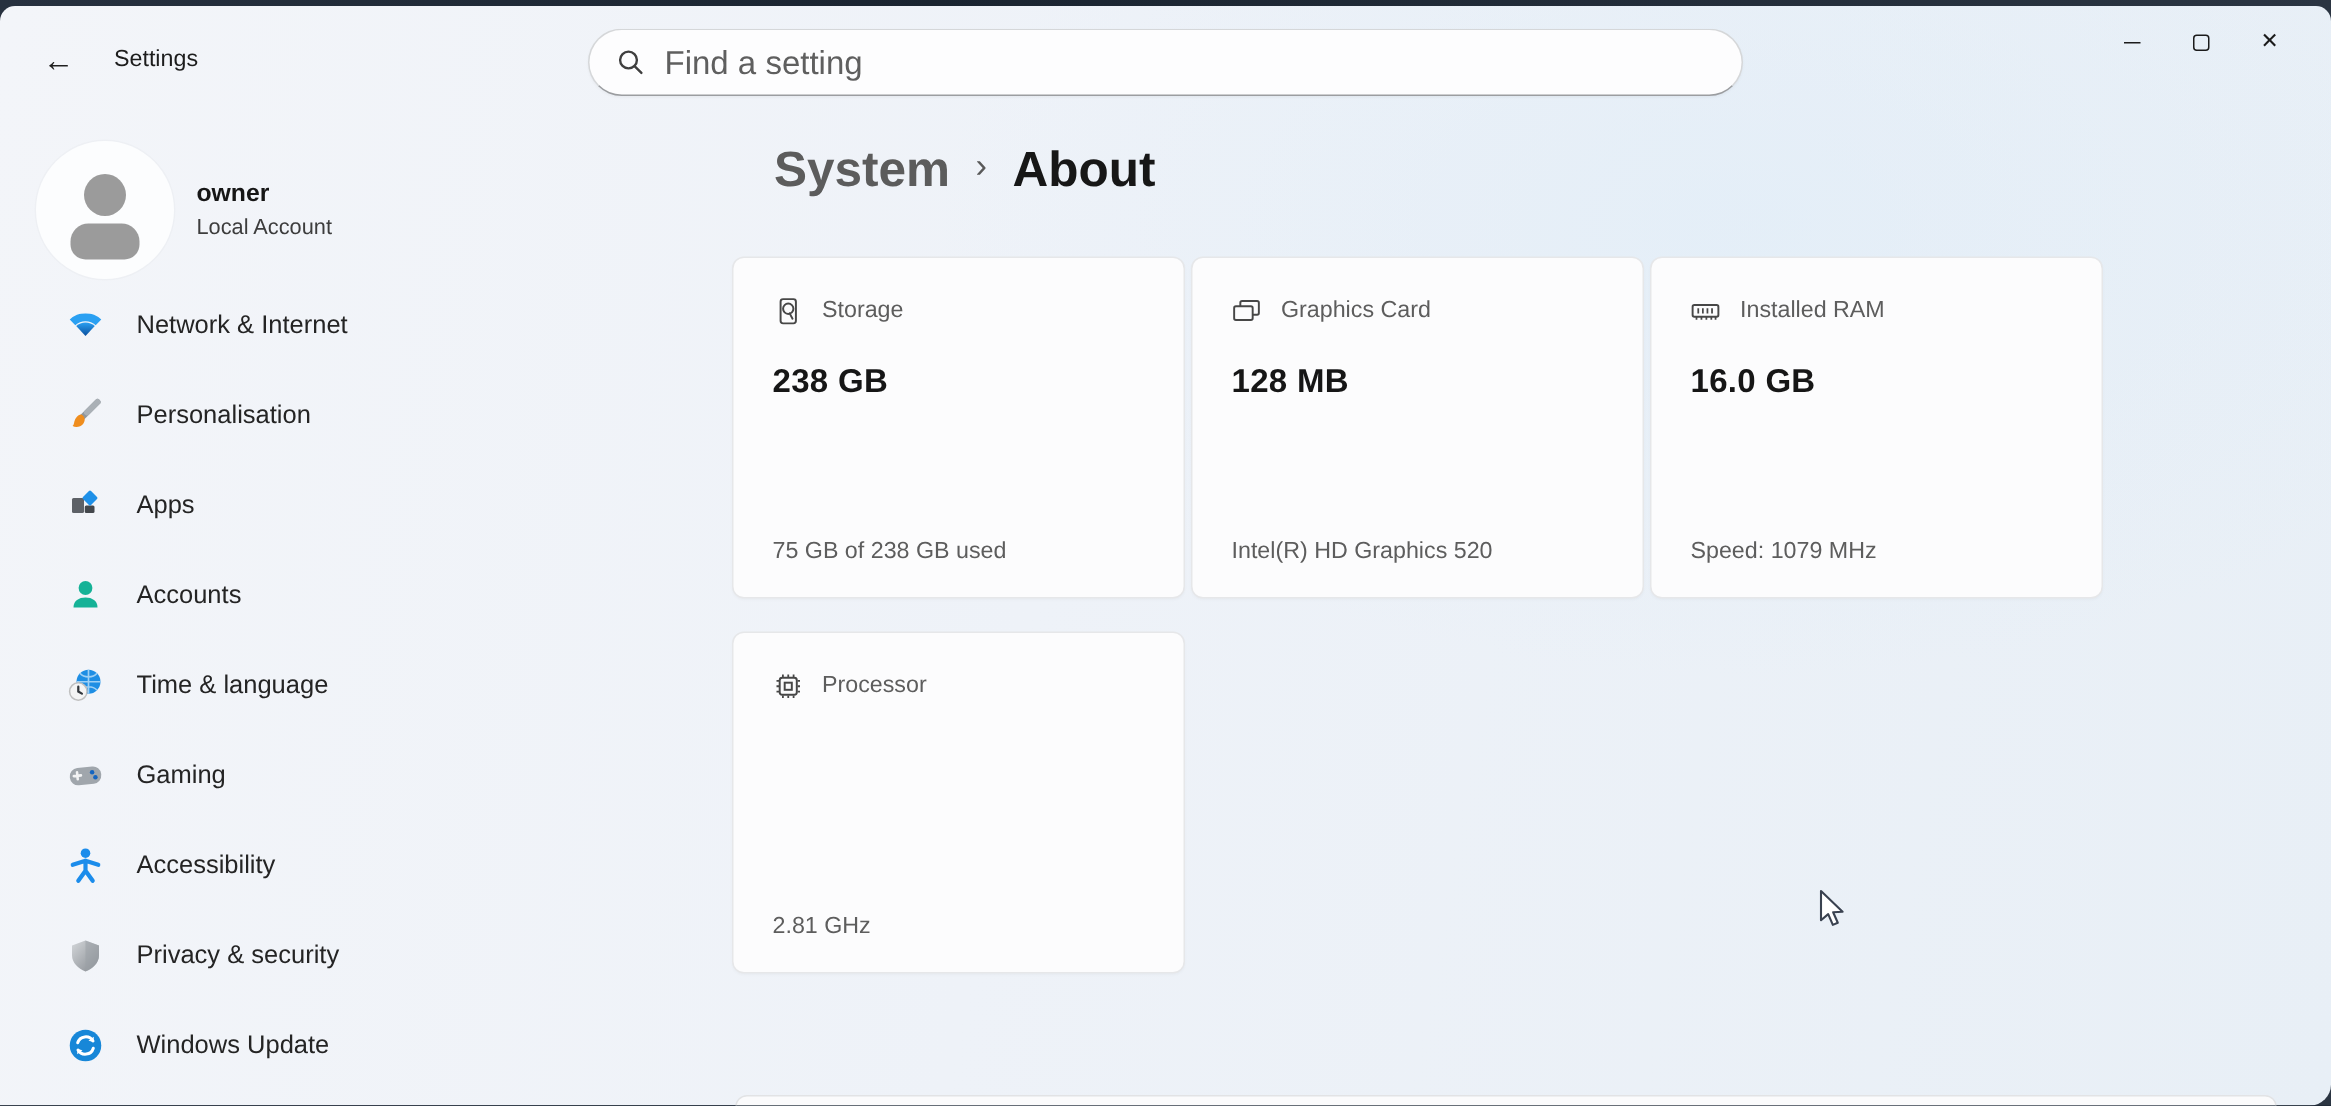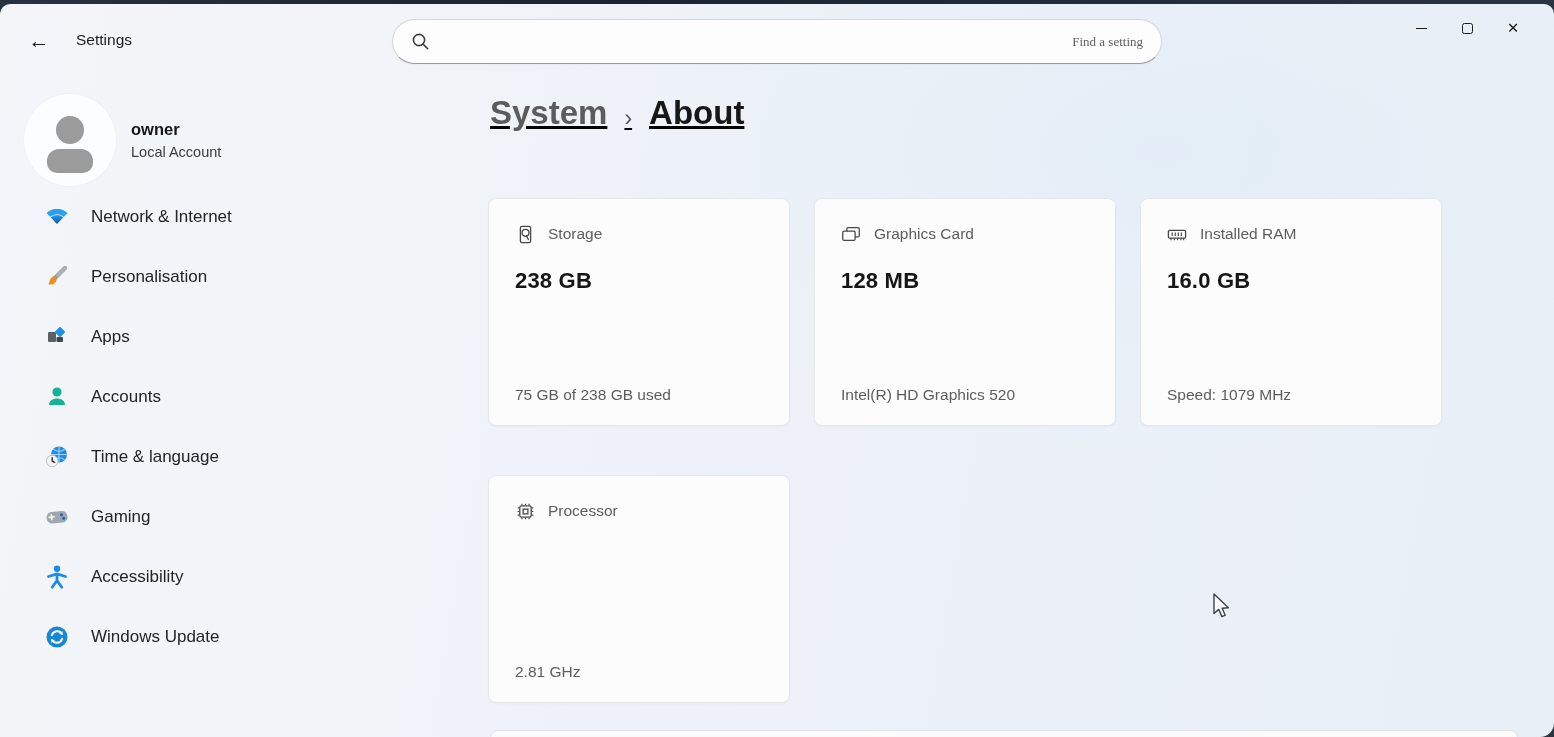--- a/index.html
+++ b/index.html
@@ -25,21 +25,21 @@
   .app-title { position:absolute; left:76px; top:27px; font-size:15.5px; color:#1d1d1d; }
   .search-pill {
     position:absolute; left:392px; top:15px; width:770px; height:45px;
     background:#fdfdfe; border:1px solid #d5d7d9; border-bottom:1px solid #9b9da0;
     border-radius:23px; display:flex; align-items:center; padding:0 18px;
     box-shadow:0 1px 2px rgba(0,0,0,.04);
   }
   .search-pill svg { flex:0 0 auto; margin-right:13px; }
   .search-pill input {
     flex:1; border:none; outline:none; background:transparent;
-    font-family:Liberation Serif, serif; font-size:13px; color:#2a2a2a;text-align:right;
+    font-family:Liberation Sans, sans-serif; font-size:22px; color:#2a2a2a;
   }
   .search-pill input::placeholder { color:#5f5f5f; opacity:1; }
   .win-controls { position:absolute; right:18px; top:8px; display:flex; }
   .win-btn { width:46px; height:32px; display:flex; align-items:center; justify-content:center; }
   .glyph-min { width:11px; height:0; border-top:1.4px solid #1b1b1b; display:block; }
   .glyph-max { width:11px; height:11px; border:1.2px solid #1b1b1b; border-radius:2.5px; display:block; }
   .glyph-close { font-size:14.5px; color:#1b1b1b; line-height:1; }
 
   
   .account { position:absolute; left:24px; top:90px; display:flex; align-items:center; }
@@ -52,27 +52,27 @@
   .account-type { margin-top:5px; font-size:14.5px; color:#3d3d3d; }
 
   .nav { position:absolute; left:0; top:205px; width:360px; height:532px; overflow:hidden; }
   .nav-item { display:flex; align-items:center; height:48px; margin:0 12px 12px 12px; padding-left:32px;
     border-radius:6px;text-align:right; }
   .nav-item:first-child { margin-top:-16px; }
   .nav-icon { width:26px; height:26px; flex:0 0 auto; margin-right:21px; display:flex; align-items:center; justify-content:center; }
   .nav-label { font-size:17px; color:#242424; white-space:nowrap; }
 
   
-  .breadcrumb { position:absolute; left:490px; top:90px; display:flex; align-items:flex-end;text-decoration:underline; }
+  .breadcrumb { position:absolute; left:516px; top:90px; display:flex; align-items:flex-start; }
   .crumb-parent { font-size:33px; font-weight:600; color:#5c5c5c; }
   .crumb-sep { font-size:23px; color:#595959; margin:0 17px; padding-top:3px; }
   .crumb-current { font-size:33px; font-weight:700; color:#171717; }
 
   .cards { position:absolute; left:488px; top:167px; width:954px; }
-  .cards-row { display:flex; gap:24px;margin-top:27px; }
+  .cards-row { display:flex; gap:4px; }
   .card {
     position:relative; width:302px; height:228px;
     background:#fcfcfd; border:1px solid #e6e7e9; border-radius:8px;
     padding:25px 26px; box-shadow:0 1px 2px rgba(0,0,0,.03);
   }
   .card.second-row { margin-top:22px; }
   .card-label-row { display:flex; align-items:center; gap:13px; color:#5d5d5d; font-size:15.5px; }
   .card-icon { width:20px; height:20px; display:flex; align-items:center; justify-content:center; }
   .card-value { margin-top:20px; font-size:22px; font-weight:700; color:#161616; line-height:1.55; max-width:232px; letter-spacing:.2px; }
   .card-detail { position:absolute; left:26px; bottom:21px; font-size:15.5px; color:#5d5d5d; white-space:nowrap; }
@@ -201,20 +201,35 @@
       <div class="nav-item">
         <span class="nav-icon">
           <svg width="26" height="26" viewBox="0 0 26 26">
             <circle cx="13" cy="4.8" r="3.2" fill="#1b8ceb"></circle>
             <path d="M4.5 12.5 L13 9.8 L21.5 12.5 M13 9.8 V16.5 M13 16.5 L8.2 23.2 M13 16.5 L17.8 23.2" stroke="#1b8ceb" stroke-width="2.8" fill="none" stroke-linecap="round" stroke-linejoin="round"></path>
           </svg>
         </span>
         <span class="nav-label">Accessibility</span>
       </div>
 
+      <div class="nav-item">
+        <span class="nav-icon">
+          <svg width="26" height="26" viewBox="0 0 26 26">
+            <defs>
+                <linearGradient id="shg" x1="0" y1="0" x2="1" y2="1">
+              <stop offset="0" stop-color="#d4d7da"></stop>
+                  <stop offset="1" stop-color="#84898f"></stop>
+            </linearGradient>
+              </defs>
+            <path d="M13 3 L22 6.4 V12.6 C22 18 18 21.4 13 23.6 C8 21.4 4 18 4 12.6 V6.4 Z" fill="url(#shg)"></path>
+            <path d="M13 3 L22 6.4 V12.6 C22 18 18 21.4 13 23.6 Z" fill="#9aa0a6" opacity=".55"></path>
+          </svg>
+        </span>
+        <span class="nav-label">Privacy &amp; security</span>
+      </div>
 
       <div class="nav-item">
         <span class="nav-icon">
           <svg width="26" height="26" viewBox="0 0 26 26">
             <circle cx="13" cy="13" r="10.5" fill="#1787d8"></circle>
             <path d="M7.8 11.2 A5.6 5.6 0 0 1 18 10" stroke="#ffffff" stroke-width="2" fill="none" stroke-linecap="round"></path>
             <path d="M18.6 7.2 L18.3 10.6 L15 9.8 Z" fill="#ffffff"></path>
             <path d="M18.2 14.8 A5.6 5.6 0 0 1 8 16" stroke="#ffffff" stroke-width="2" fill="none" stroke-linecap="round"></path>
             <path d="M7.4 18.8 L7.7 15.4 L11 16.2 Z" fill="#ffffff"></path>
           </svg>

